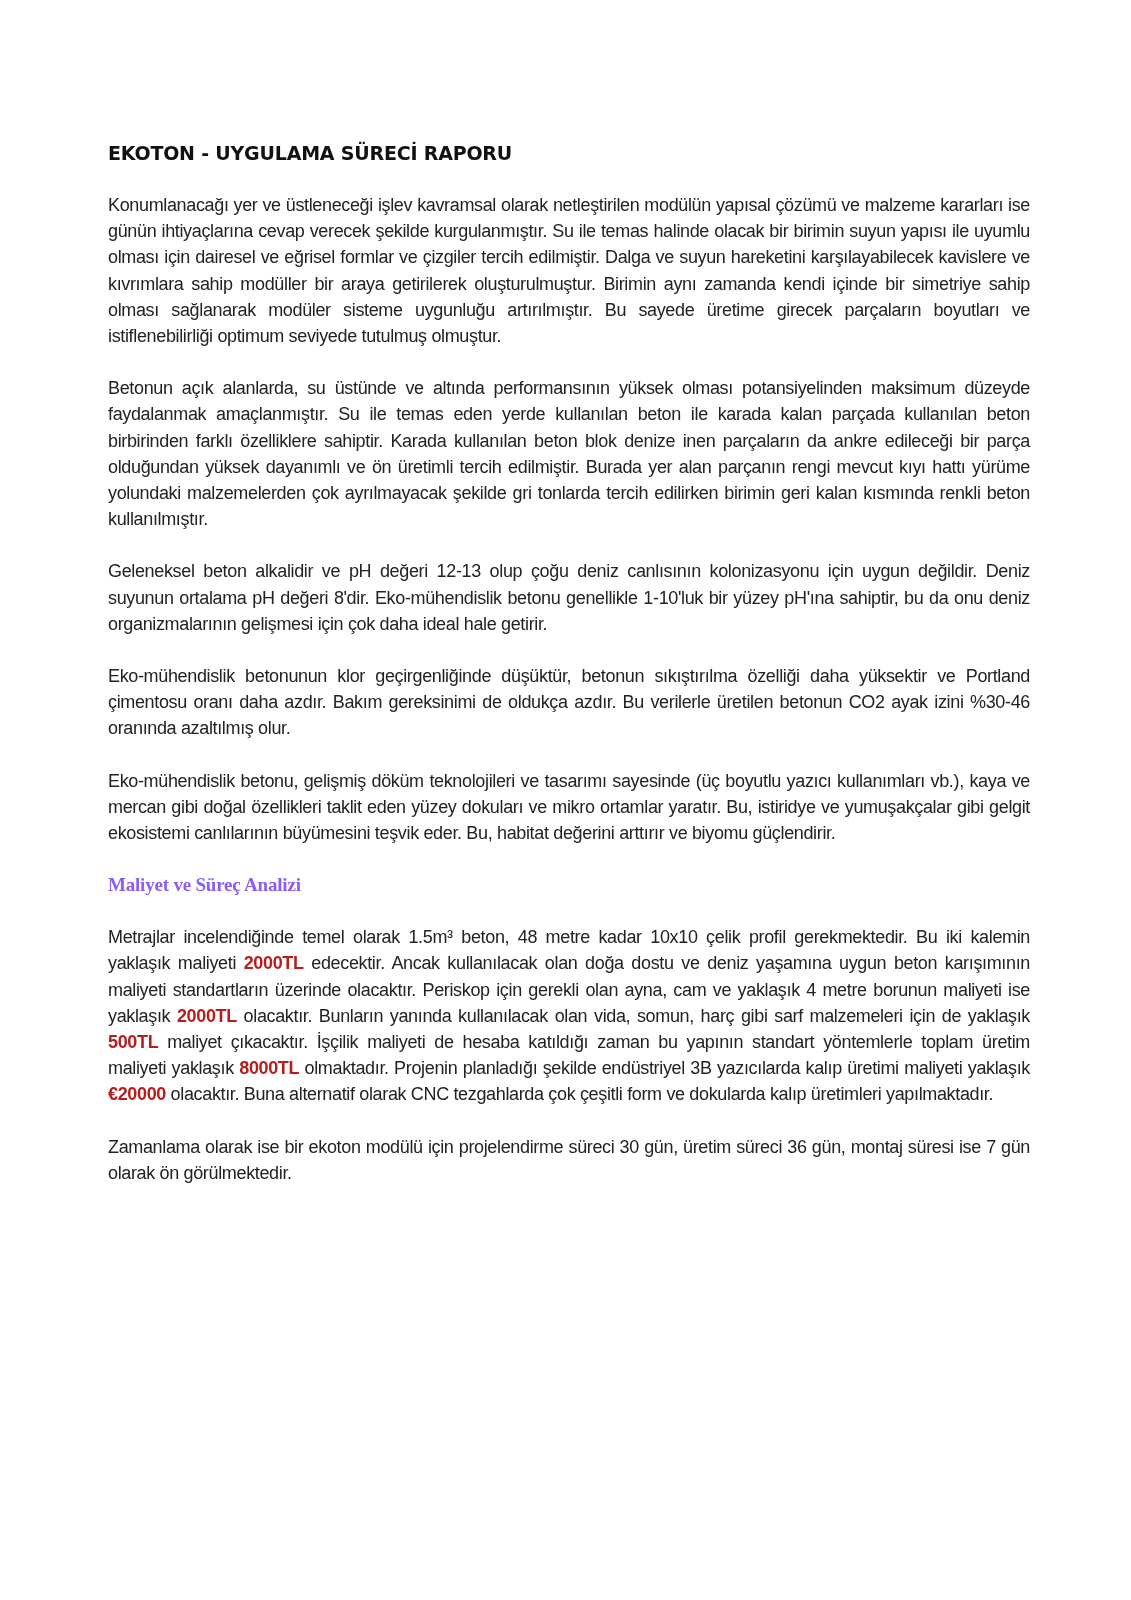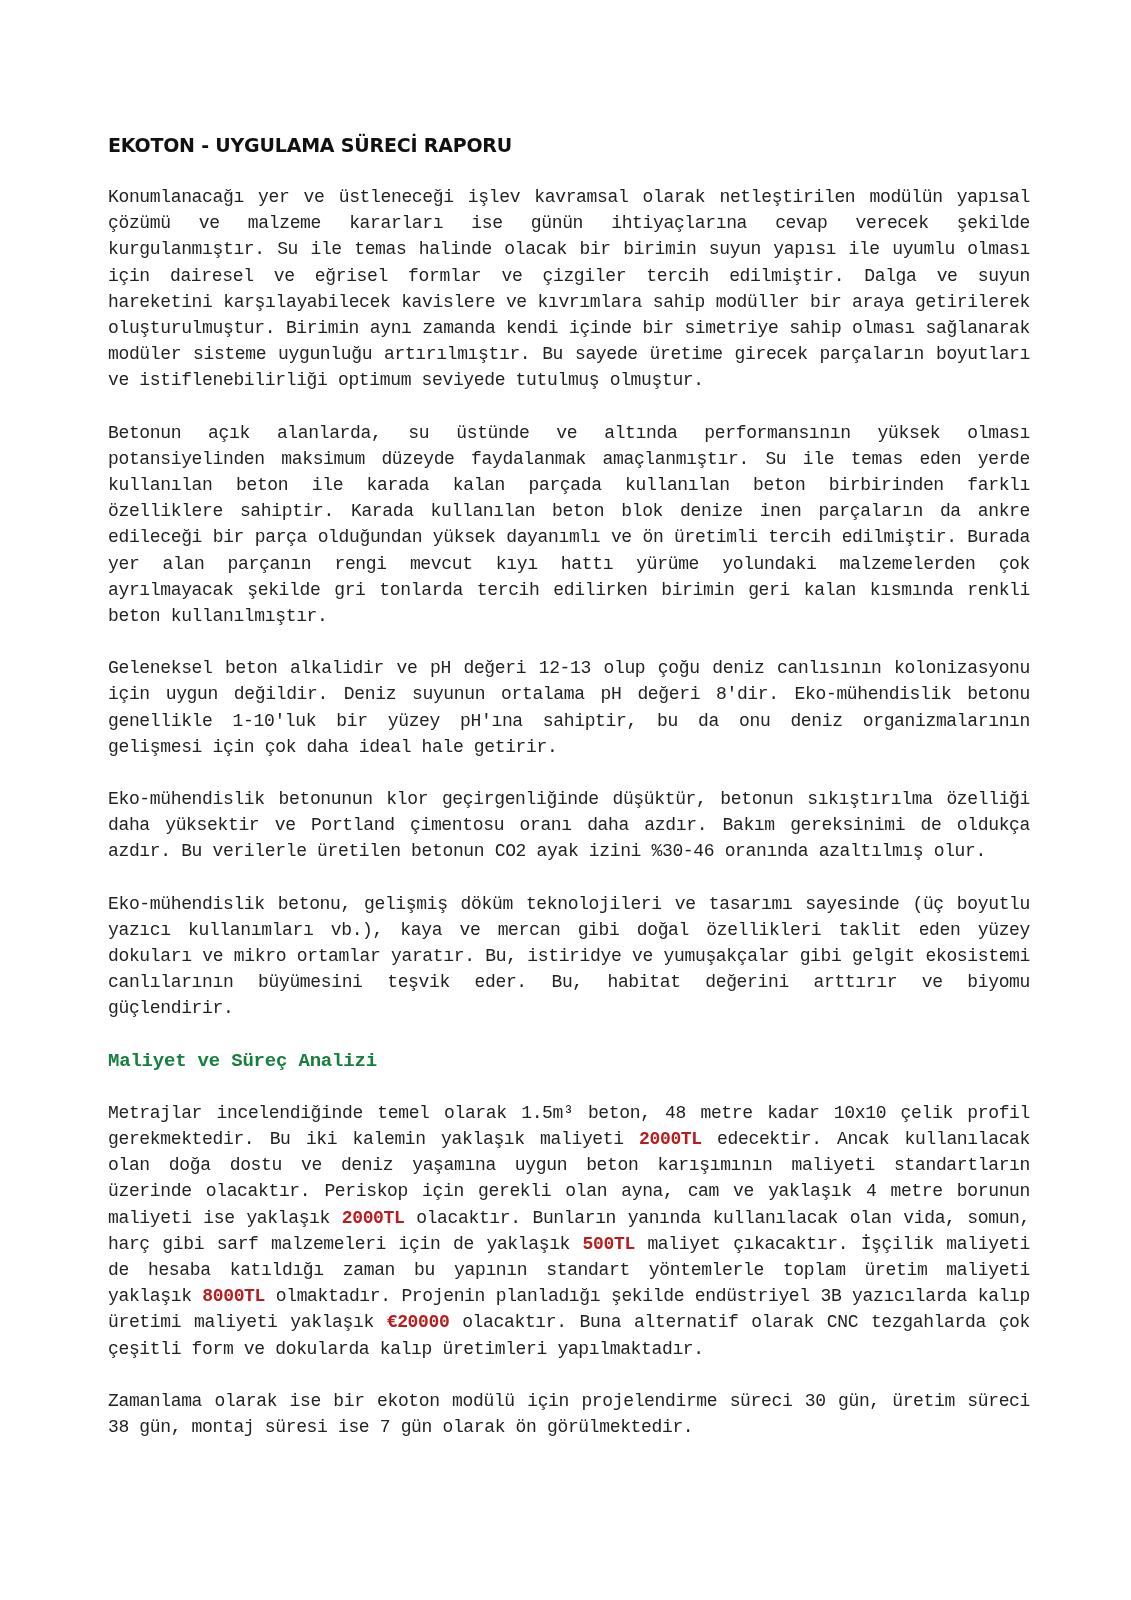--- a/index.html
+++ b/index.html
@@ -11,43 +11,43 @@
       width: 1131px;
       height: 1600px;
       position: relative;
       overflow: hidden;
       font-family: "DejaVu Sans", sans-serif;
       color: #1a1a1a;
     }
     .page {
       position: absolute;
       left: 108px;
-      top: 132px;
+      top: 140px;
       width: 922px;
     }
     .title {
       font-family: "DejaVu Sans", sans-serif;
       font-weight: bold;
       font-size: 19px;
       line-height: 26px;
       margin: 0 0 26px 0;
       color: #111111;
       letter-spacing: -0.2px;
     }
     .subtitle {
-      font-family: Liberation Mono, monospace;
+      font-family: Liberation Serif, serif;
       font-weight: bold;
       font-size: 19px;
       line-height: 26px;
       margin: 0 0 26px 0;
-      color: #15803d;
+      color: #8b5cf6;
       letter-spacing: -0.2px;
     }
     .para {
-      font-family: Liberation Mono, monospace;
+      font-family: Liberation Sans, sans-serif;
       font-size: 18px;
       line-height: 26.2px;
       text-align: justify;
       margin: 0 0 26px 0;
       color: #222222;
       letter-spacing: -0.35px;
       word-spacing: 0px;
     }
     .para b {
       font-weight: bold;
@@ -63,14 +63,14 @@
   <p class="para">Konumlanacağı yer ve üstleneceği işlev kavramsal olarak netleştirilen modülün yapısal çözümü ve malzeme kararları ise günün ihtiyaçlarına cevap verecek şekilde kurgulanmıştır. Su ile temas halinde olacak bir birimin suyun yapısı ile uyumlu olması için dairesel ve eğrisel formlar ve çizgiler tercih edilmiştir. Dalga ve suyun hareketini karşılayabilecek kavislere ve kıvrımlara sahip modüller bir araya getirilerek oluşturulmuştur. Birimin aynı zamanda kendi içinde bir simetriye sahip olması sağlanarak modüler sisteme uygunluğu artırılmıştır. Bu sayede üretime girecek parçaların boyutları ve istiflenebilirliği optimum seviyede tutulmuş olmuştur.</p>
   <p class="para">Betonun açık alanlarda, su üstünde ve altında performansının yüksek olması potansiyelinden maksimum düzeyde faydalanmak amaçlanmıştır. Su ile temas eden yerde kullanılan beton ile karada kalan parçada kullanılan beton birbirinden farklı özelliklere sahiptir. Karada kullanılan beton blok denize inen parçaların da ankre edileceği bir parça olduğundan yüksek dayanımlı ve ön üretimli tercih edilmiştir. Burada yer alan parçanın rengi mevcut kıyı hattı yürüme yolundaki malzemelerden çok ayrılmayacak şekilde gri tonlarda tercih edilirken birimin geri kalan kısmında renkli beton kullanılmıştır.</p>
   <p class="para">Geleneksel beton alkalidir ve pH değeri 12-13 olup çoğu deniz canlısının kolonizasyonu için uygun değildir. Deniz suyunun ortalama pH değeri 8'dir. Eko-mühendislik betonu genellikle 1-10'luk bir yüzey pH'ına sahiptir, bu da onu deniz organizmalarının gelişmesi için çok daha ideal hale getirir.</p>
   <p class="para">Eko-mühendislik betonunun klor geçirgenliğinde düşüktür, betonun sıkıştırılma özelliği daha yüksektir ve Portland çimentosu oranı daha azdır. Bakım gereksinimi de oldukça azdır. Bu verilerle üretilen betonun CO2 ayak izini %30-46 oranında azaltılmış olur.</p>
   <p class="para">Eko-mühendislik betonu, gelişmiş döküm teknolojileri ve tasarımı sayesinde (üç boyutlu yazıcı kullanımları vb.), kaya ve mercan gibi doğal özellikleri taklit eden yüzey dokuları ve mikro ortamlar yaratır. Bu, istiridye ve yumuşakçalar gibi gelgit ekosistemi canlılarının büyümesini teşvik eder. Bu, habitat değerini arttırır ve biyomu güçlendirir.</p>
 
   <h2 class="subtitle">Maliyet ve Süreç Analizi</h2>
 
   <p class="para"><span>Metrajlar incelendiğinde temel olarak 1.5m³ beton, 48 metre kadar 10x10 çelik profil gerekmektedir. Bu iki kalemin yaklaşık maliyeti </span><b>2000TL</b><span> edecektir. Ancak kullanılacak olan doğa dostu ve deniz yaşamına uygun beton karışımının maliyeti standartların üzerinde olacaktır. Periskop için gerekli olan ayna, cam ve yaklaşık 4 metre borunun maliyeti ise yaklaşık </span><b>2000TL</b><span> olacaktır. Bunların yanında kullanılacak olan vida, somun, harç gibi sarf malzemeleri için de yaklaşık </span><b>500TL</b><span> maliyet çıkacaktır. İşçilik maliyeti de hesaba katıldığı zaman bu yapının standart yöntemlerle toplam üretim maliyeti yaklaşık </span><b>8000TL</b><span> olmaktadır. Projenin planladığı şekilde endüstriyel 3B yazıcılarda kalıp üretimi maliyeti yaklaşık </span><b>€20000</b><span> olacaktır. Buna alternatif olarak CNC tezgahlarda çok çeşitli form ve dokularda kalıp üretimleri yapılmaktadır.</span></p>
 
-  <p class="para">Zamanlama olarak ise bir ekoton modülü için projelendirme süreci 30 gün, üretim süreci 38 gün, montaj süresi ise 7 gün olarak ön görülmektedir.</p>
+  <p class="para">Zamanlama olarak ise bir ekoton modülü için projelendirme süreci 30 gün, üretim süreci 36 gün, montaj süresi ise 7 gün olarak ön görülmektedir.</p>
 </div>
 
 </body></html>

